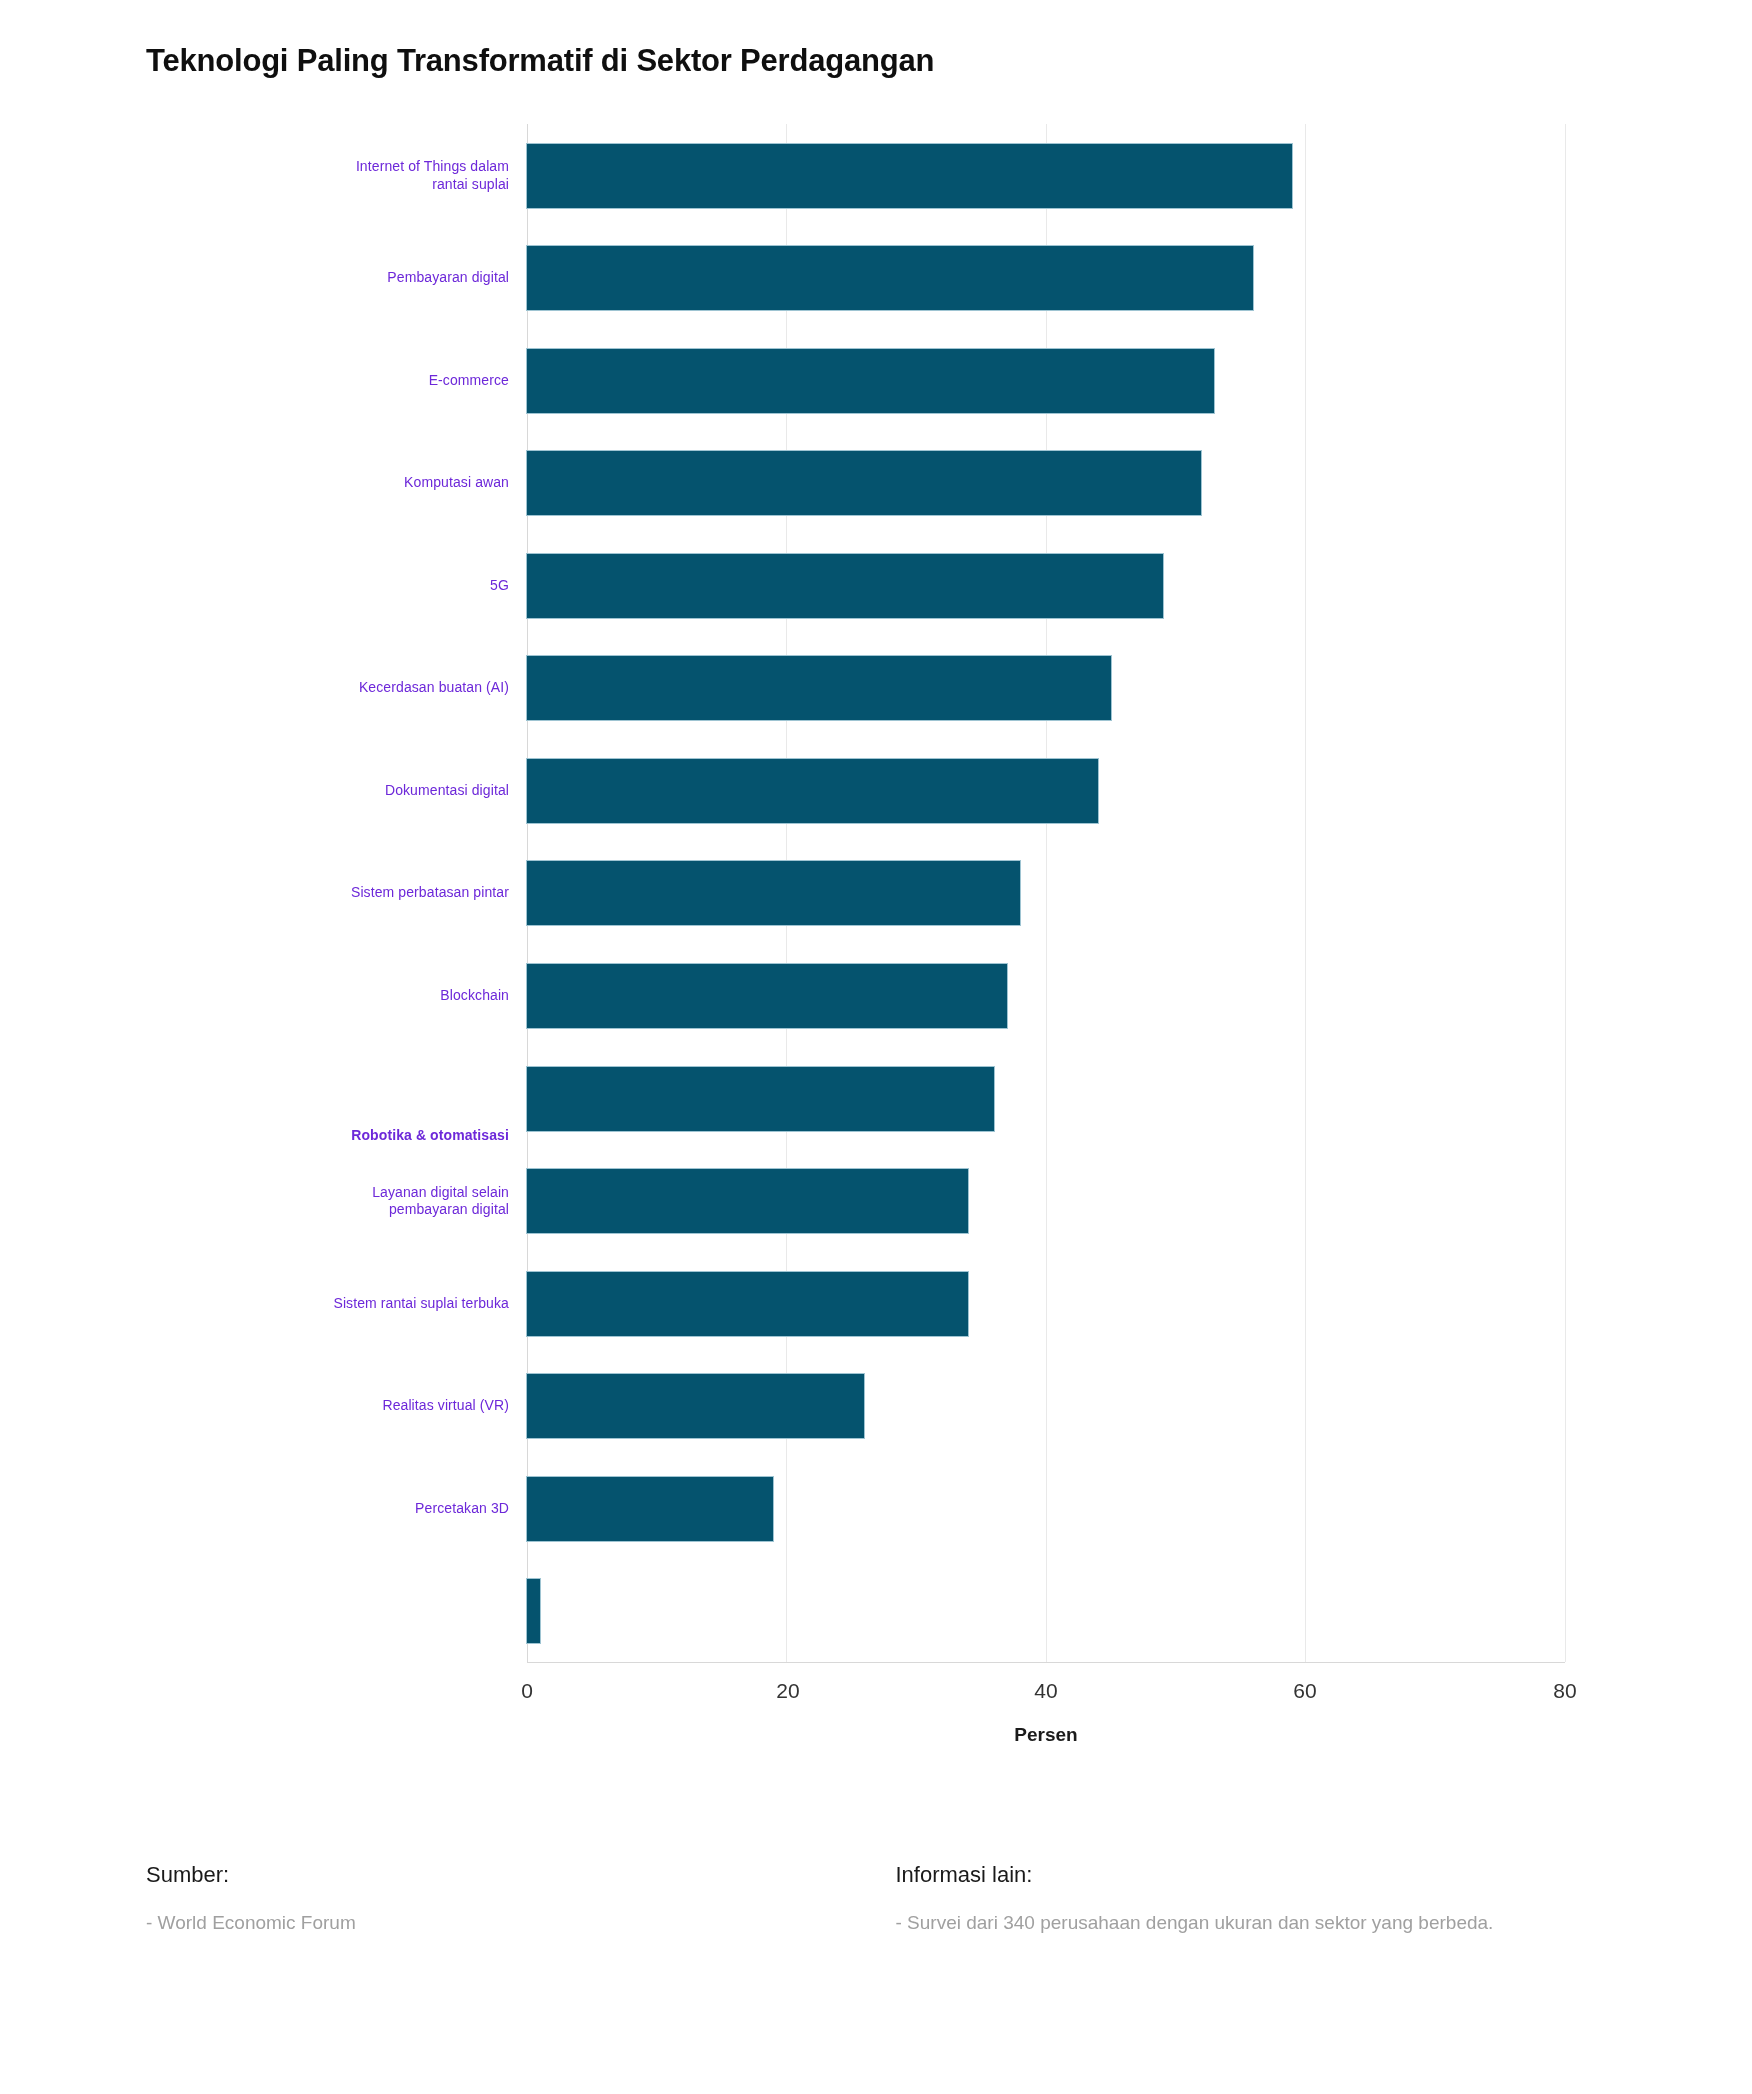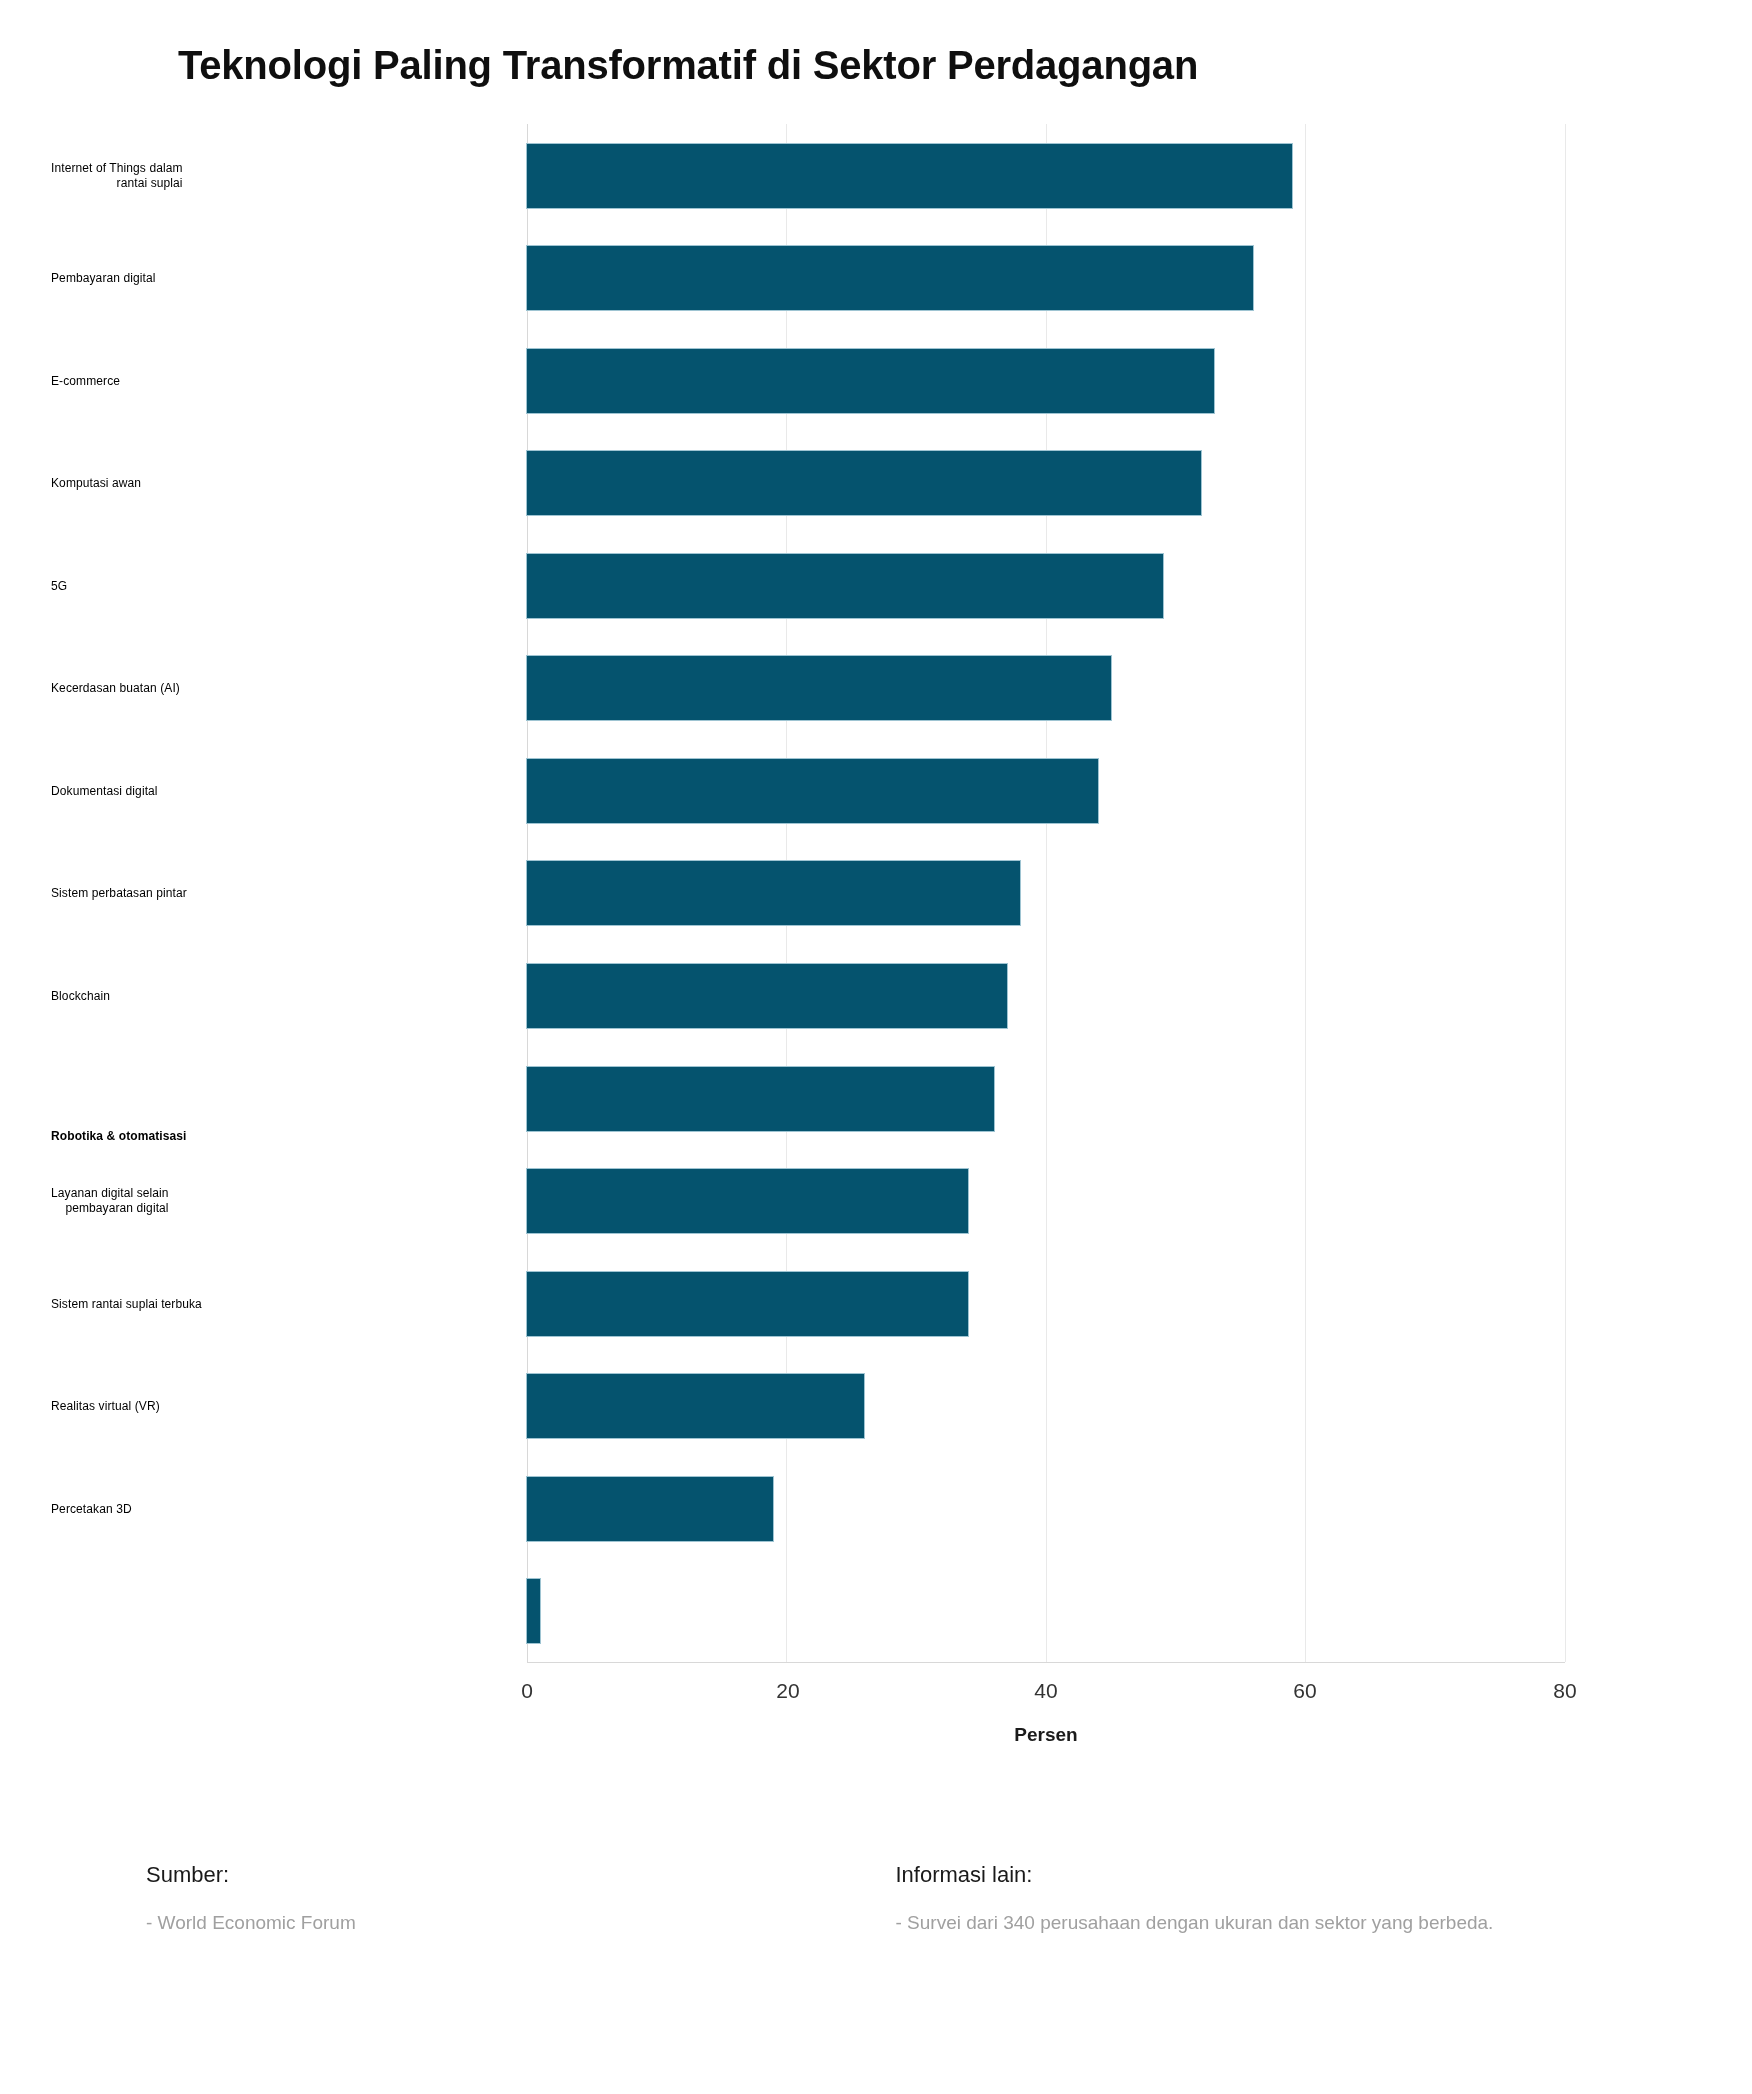--- a/index.html
+++ b/index.html
@@ -7,22 +7,22 @@
     width:1753px; height:2095px;
     background:#ffffff;
     font-family:"Liberation Sans", sans-serif;
     -webkit-font-smoothing:antialiased;
   }
   .page { position:relative; width:1753px; height:2095px; background:#fff; }
 
   
   .chart-title{
     position:absolute; left:146px; top:43px;
-    font-size:40px; font-weight:700; color:#0f0f0f;
-    letter-spacing:-0.2px; white-space:nowrap;margin-left:32px;
+    font-size:31px; font-weight:700; color:#0f0f0f;
+    letter-spacing:-0.2px; white-space:nowrap;
   }
 
   
   .plot-wrap{
     position:absolute; left:527px; top:124px;
     width:1038px; height:1538px;   
   }
   .grid-line{
     position:absolute; top:0; width:0.8px; height:1538px;
     background:#e9e9e9;
@@ -42,23 +42,23 @@
     display:flex; align-items:center;
   }
   .bar{
     height:100%;
     background:#05536e;
     outline:0.8px solid #9ec4d2;
     outline-offset:-0.8px;
   }
   .ylabel-box{
     position:absolute; left:-18px; width:458px;
-    display:flex; align-items:center; 
+    display:flex; align-items:center; justify-content:flex-end;
     text-align:right;
-    font-size:12px; color:#000000; line-height:1.24;
+    font-size:14px; color:#6d28d9; line-height:1.24;
     letter-spacing:0.1px;
     transform:translateX(-100%);
   }
 
   
   .xtick{
     position:absolute; top:1555px;
     transform:translateX(-50%);
     font-size:21px; color:#333333;
   }

